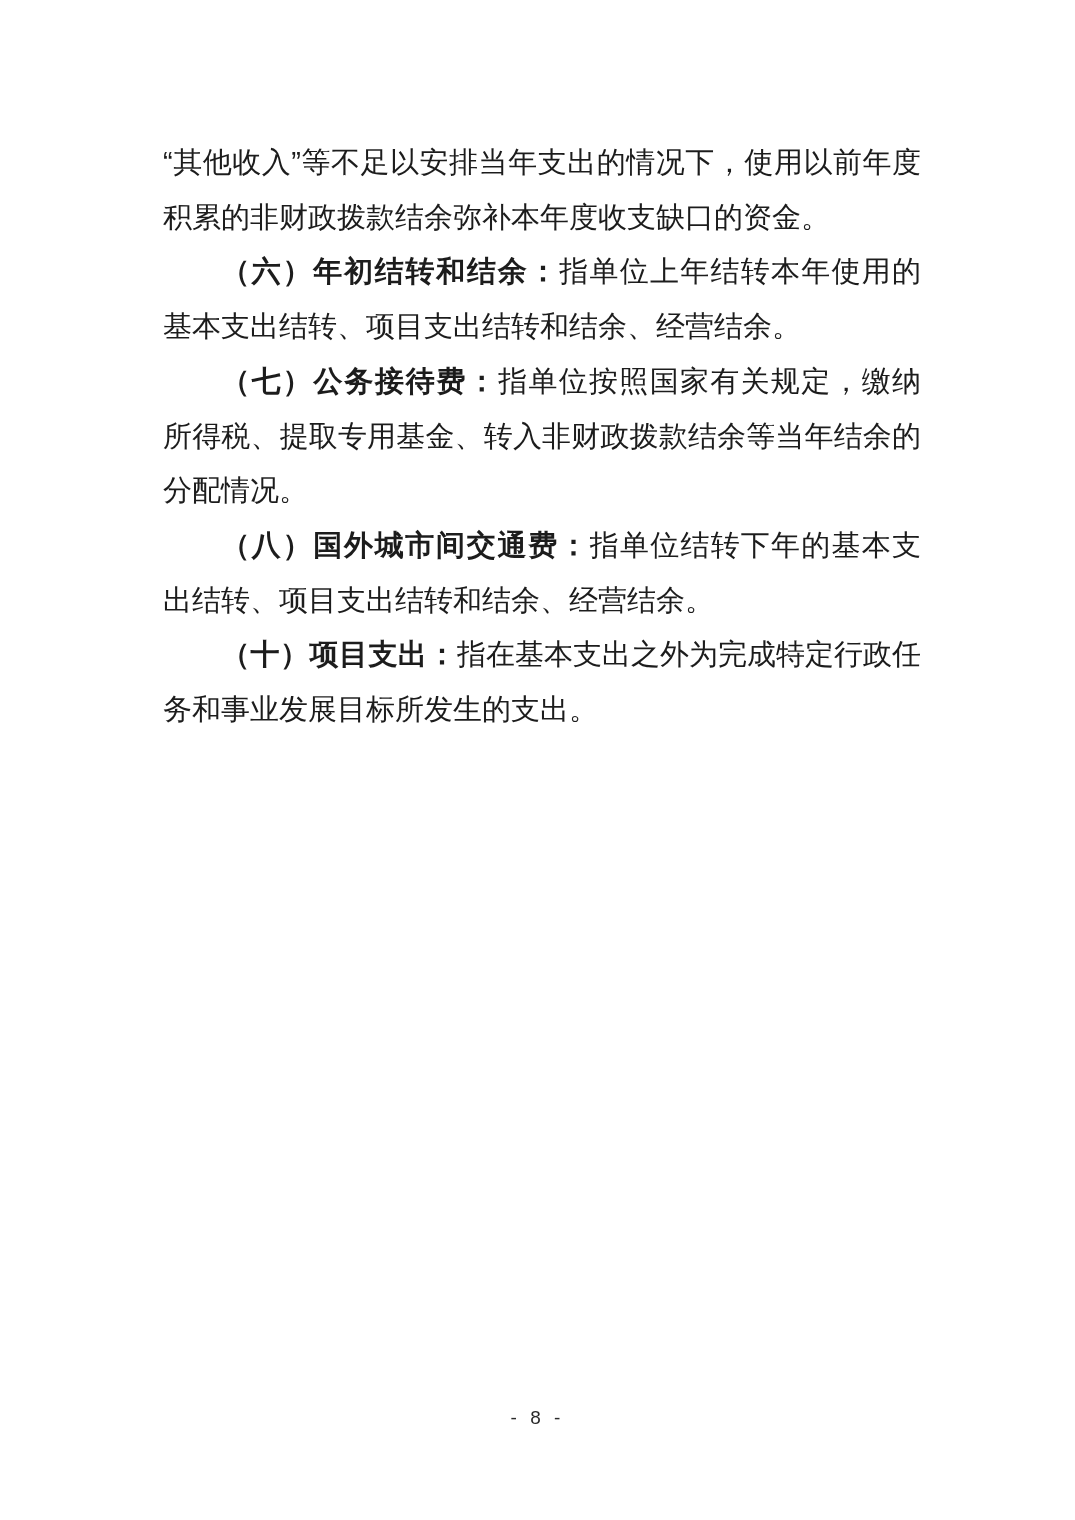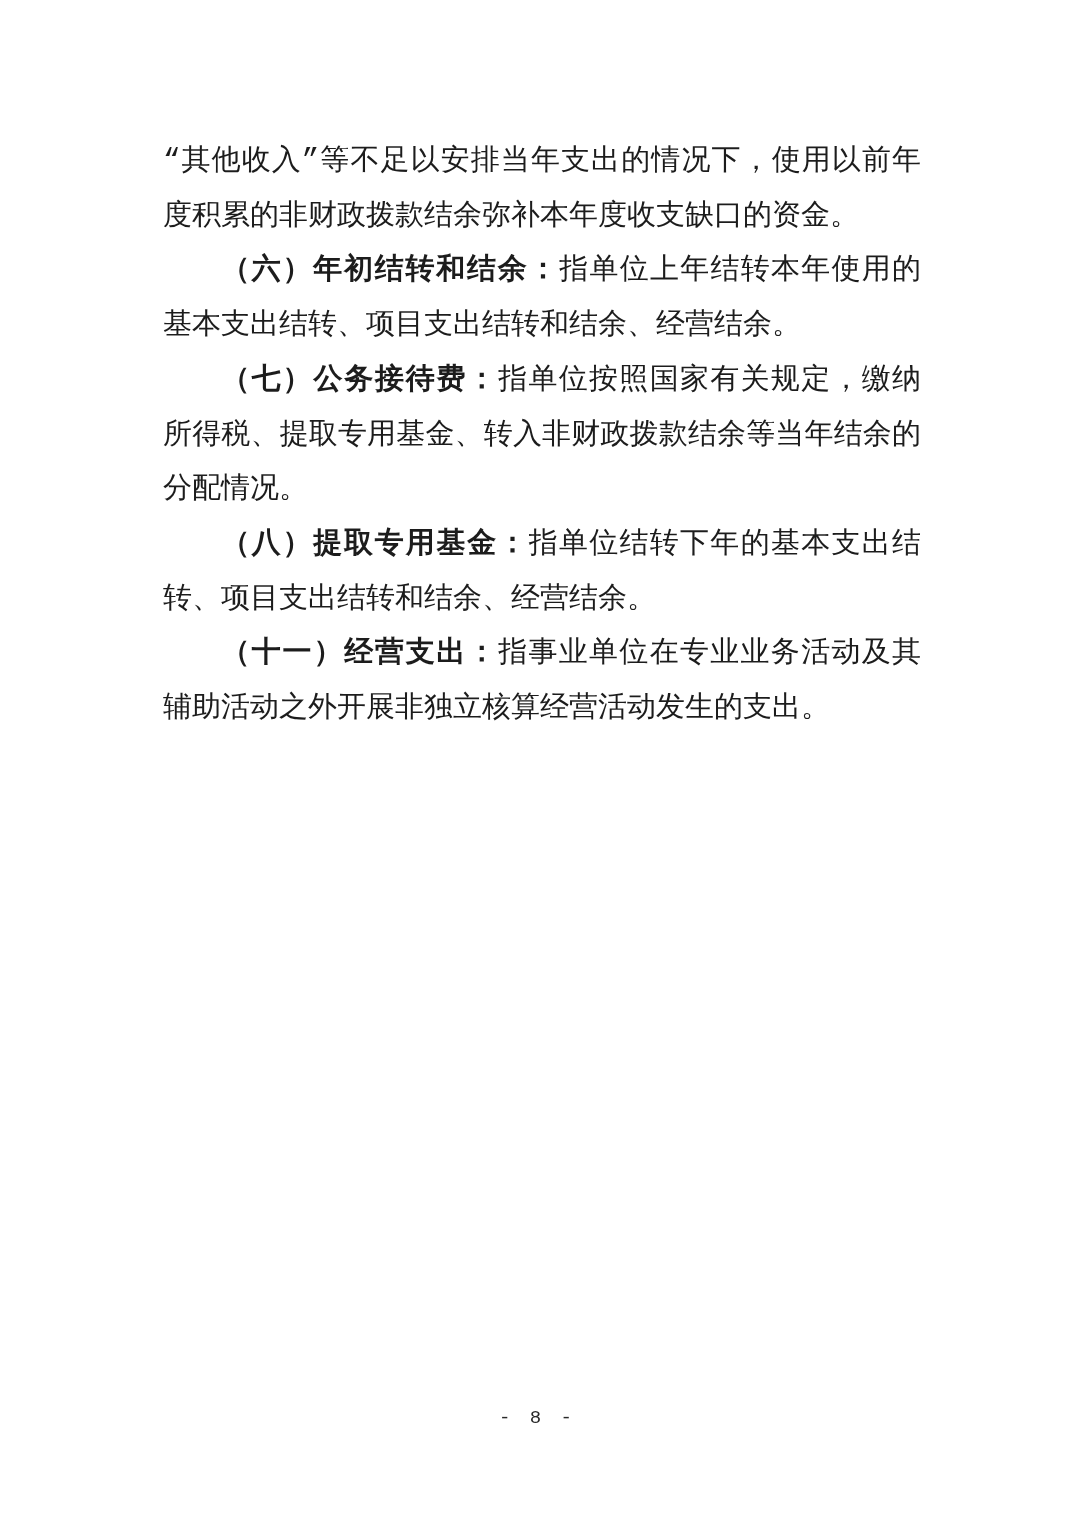--- a/index.html
+++ b/index.html
@@ -6,21 +6,21 @@
     margin: 0;
     padding: 0;
     background: #ffffff;
   }
   .page {
     position: relative;
     width: 1075px;
     height: 1520px;
     background: #ffffff;
     overflow: hidden;
-    font-family: Liberation Mono, monospace;
+    font-family: Liberation Sans, sans-serif;
     color: #1c1c1c;
   }
   .doc-body {
     position: absolute;
     left: 163px;
     top: 135px;
     width: 758px;
     font-size: 29px;
     line-height: 54.7px;
     text-align: justify;
@@ -52,17 +52,17 @@
   }
 </style>
 </head>
 <body>
 
 <div class="page">
   <div class="doc-body">
       <p class="no-indent"><span>“其他收入”等不足以安排当年支出的情况下，使用以前年度积累的非财政拨款结余弥补本年度收支缺口的资金。</span></p>
       <p><b class="para-label">（六）年初结转和结余：</b><span>指单位上年结转本年使用的基本支出结转、项目支出结转和结余、经营结余。</span></p>
       <p><b class="para-label">（七）公务接待费：</b><span>指单位按照国家有关规定，缴纳所得税、提取专用基金、转入非财政拨款结余等当年结余的分配情况。</span></p>
-      <p><b class="para-label">（八）提取专用基金：</b><span>指单位结转下年的基本支出结转、项目支出结转和结余、经营结余。</span></p>
-      <p><b class="para-label">（十一）经营支出：</b><span>指事业单位在专业业务活动及其辅助活动之外开展非独立核算经营活动发生的支出。</span></p>
+      <p><b class="para-label">（八）国外城市间交通费：</b><span>指单位结转下年的基本支出结转、项目支出结转和结余、经营结余。</span></p>
+      <p><b class="para-label">（十）项目支出：</b><span>指在基本支出之外为完成特定行政任务和事业发展目标所发生的支出。</span></p>
     </div>
   <div class="page-footer">- 8 -</div>
 </div>
 
 </body></html>

